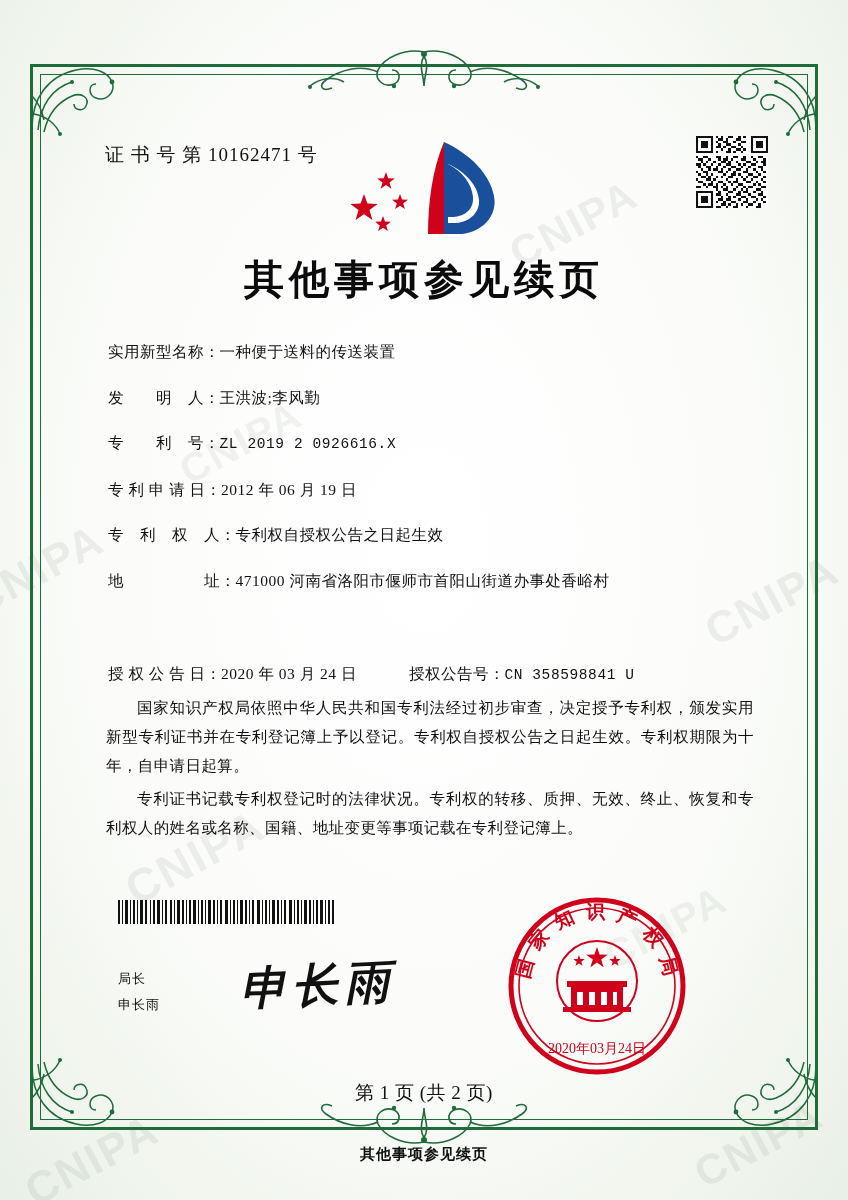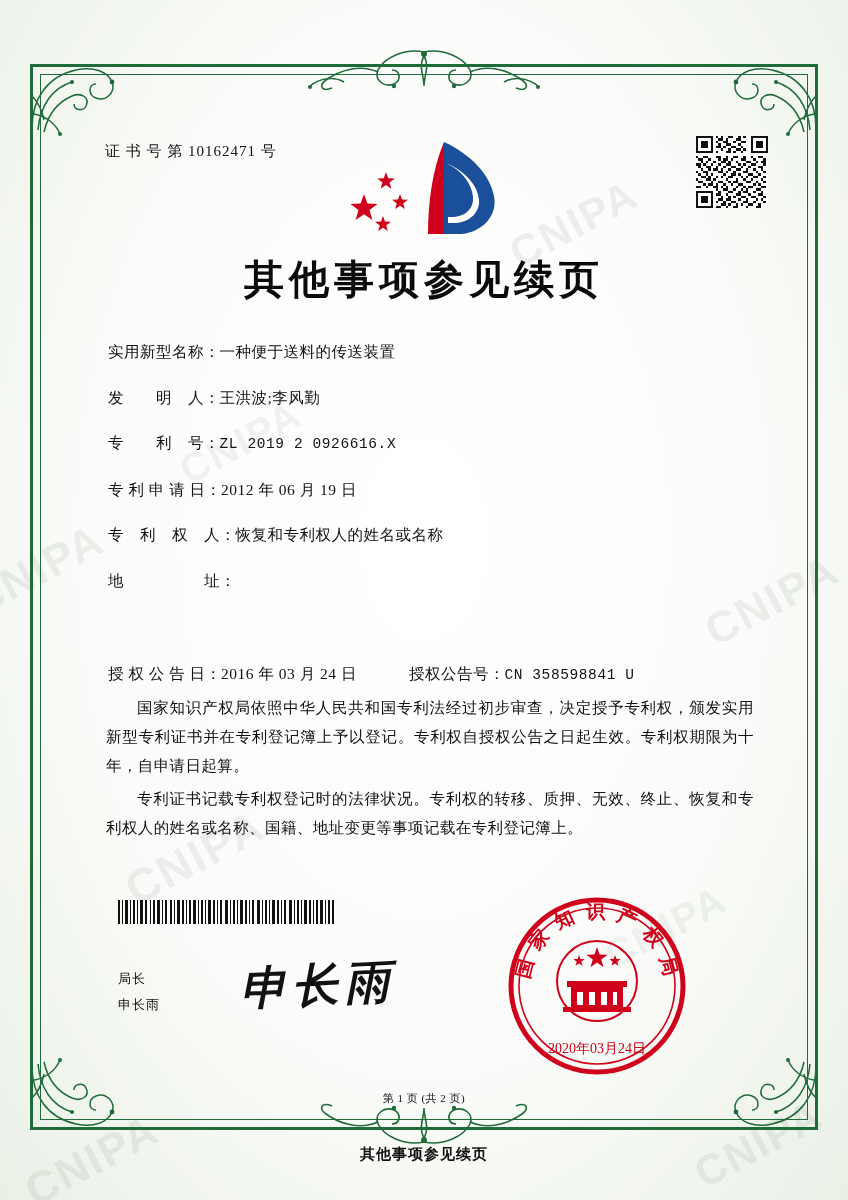--- a/index.html
+++ b/index.html
@@ -84,21 +84,21 @@
   
   #content {
     position: absolute;
     left: 70px; top: 100px; right: 70px; bottom: 96px;
   }
 
   #cert-number {
     position: absolute;
     left: 35px;
     top: 42px;
-    font-size: 15px;
+    font-size: 19px;
     color: #111;
     letter-spacing: 1px;
   }
 
   #qr-code {
     position: absolute;
     right: 10px;
     top: 36px;
     width: 72px;
     height: 72px;
@@ -212,21 +212,21 @@
     top: 795px;
     width: 182px;
     height: 182px;
   }
 
   #page-number {
     position: absolute;
     left: 0; right: 0;
     bottom: -2px;
     text-align: center;
-    font-size: 11px;
+    font-size: 19px;
     color: #111;
     letter-spacing: 0.5px;
   }
 
   #footer-note {
     position: absolute;
     left: 0; right: 0;
     bottom: 36px;
     text-align: center;
     font-size: 15px;
@@ -591,32 +591,33 @@
 
       <div class="field-row">
         <span class="field-label">专 利 申 请 日</span>
         <span class="field-sep">：</span>
         <span class="field-value">2012 年 06 月 19 日</span>
       </div>
 
       <div class="field-row">
         <span class="field-label">专　利　权　人</span>
         <span class="field-sep">：</span>
-        <span class="field-value">恢复和专利权人的姓名或名称</span>
+        <span class="field-value">专利权自授权公告之日起生效</span>
       </div>
 
       <div class="field-row">
         <span class="field-label">地　　　　　址</span>
         <span class="field-sep">：</span>
+        <span class="field-value">471000 河南省洛阳市偃师市首阳山街道办事处香峪村</span>
       </div>
 
       <div class="field-row dual">
         <span class="field-label">授 权 公 告 日</span>
         <span class="field-sep">：</span>
-        <span class="field-value">2016 年 03 月 24 日</span>
+        <span class="field-value">2020 年 03 月 24 日</span>
         <span class="field-label second-label">授权公告号</span>
         <span class="field-sep">：</span>
         <span class="field-value mono">CN 358598841 U</span>
       </div>
 
     </div>
 
     <div id="paragraphs">
       <p>国家知识产权局依照中华人民共和国专利法经过初步审查，决定授予专利权，颁发实用新型专利证书并在专利登记簿上予以登记。专利权自授权公告之日起生效。专利权期限为十年，自申请日起算。</p>
       <p>专利证书记载专利权登记时的法律状况。专利权的转移、质押、无效、终止、恢复和专利权人的姓名或名称、国籍、地址变更等事项记载在专利登记簿上。</p>

